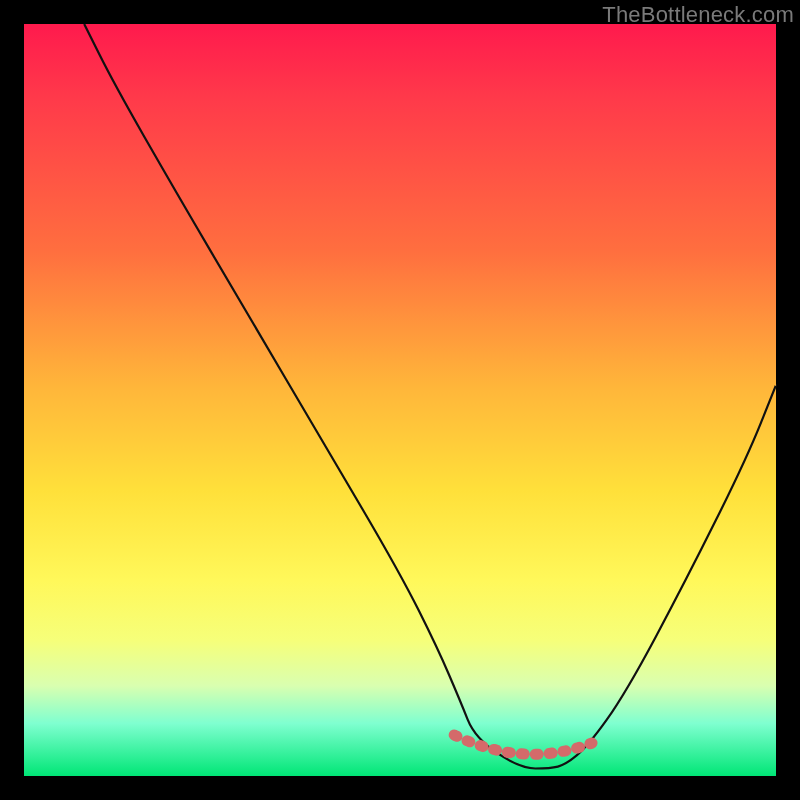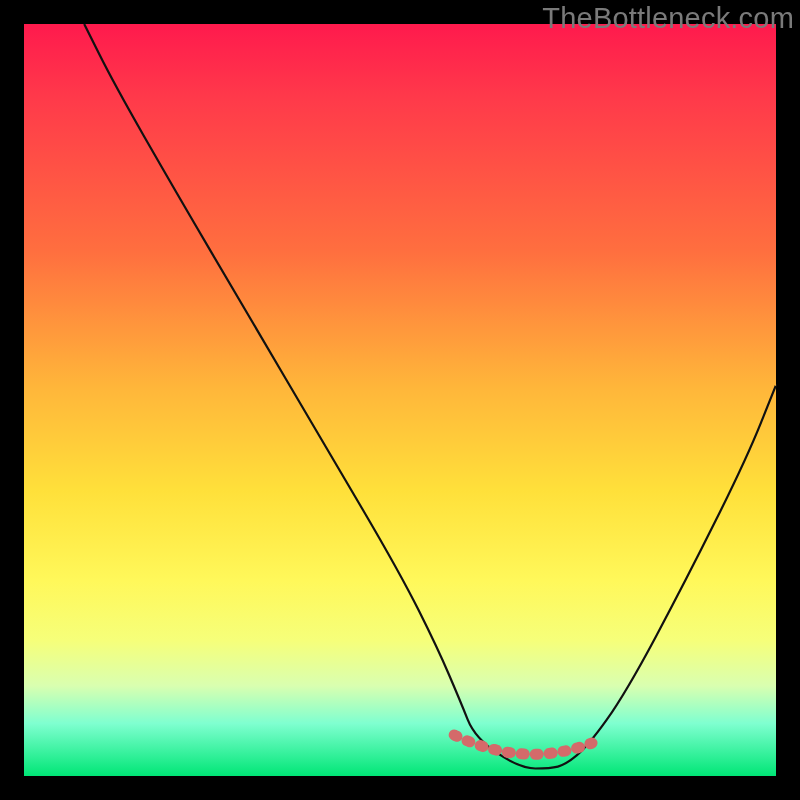--- a/index.html
+++ b/index.html
@@ -50,21 +50,21 @@
     top: 0;
     width: 752px;
     height: 752px;
     overflow: visible;
   }
   .watermark {
     position: absolute;
     top: 2px;
     right: 6px;
     font-family: Arial, Helvetica, sans-serif;
-    font-size: 29px;
+    font-size: 22px;
     color: #7a7a7a;
     letter-spacing: 0.2px;
     user-select: none;
   }
 </style>
 </head>
 <body>
 
 <div class="frame">
   <div class="plot-area">

